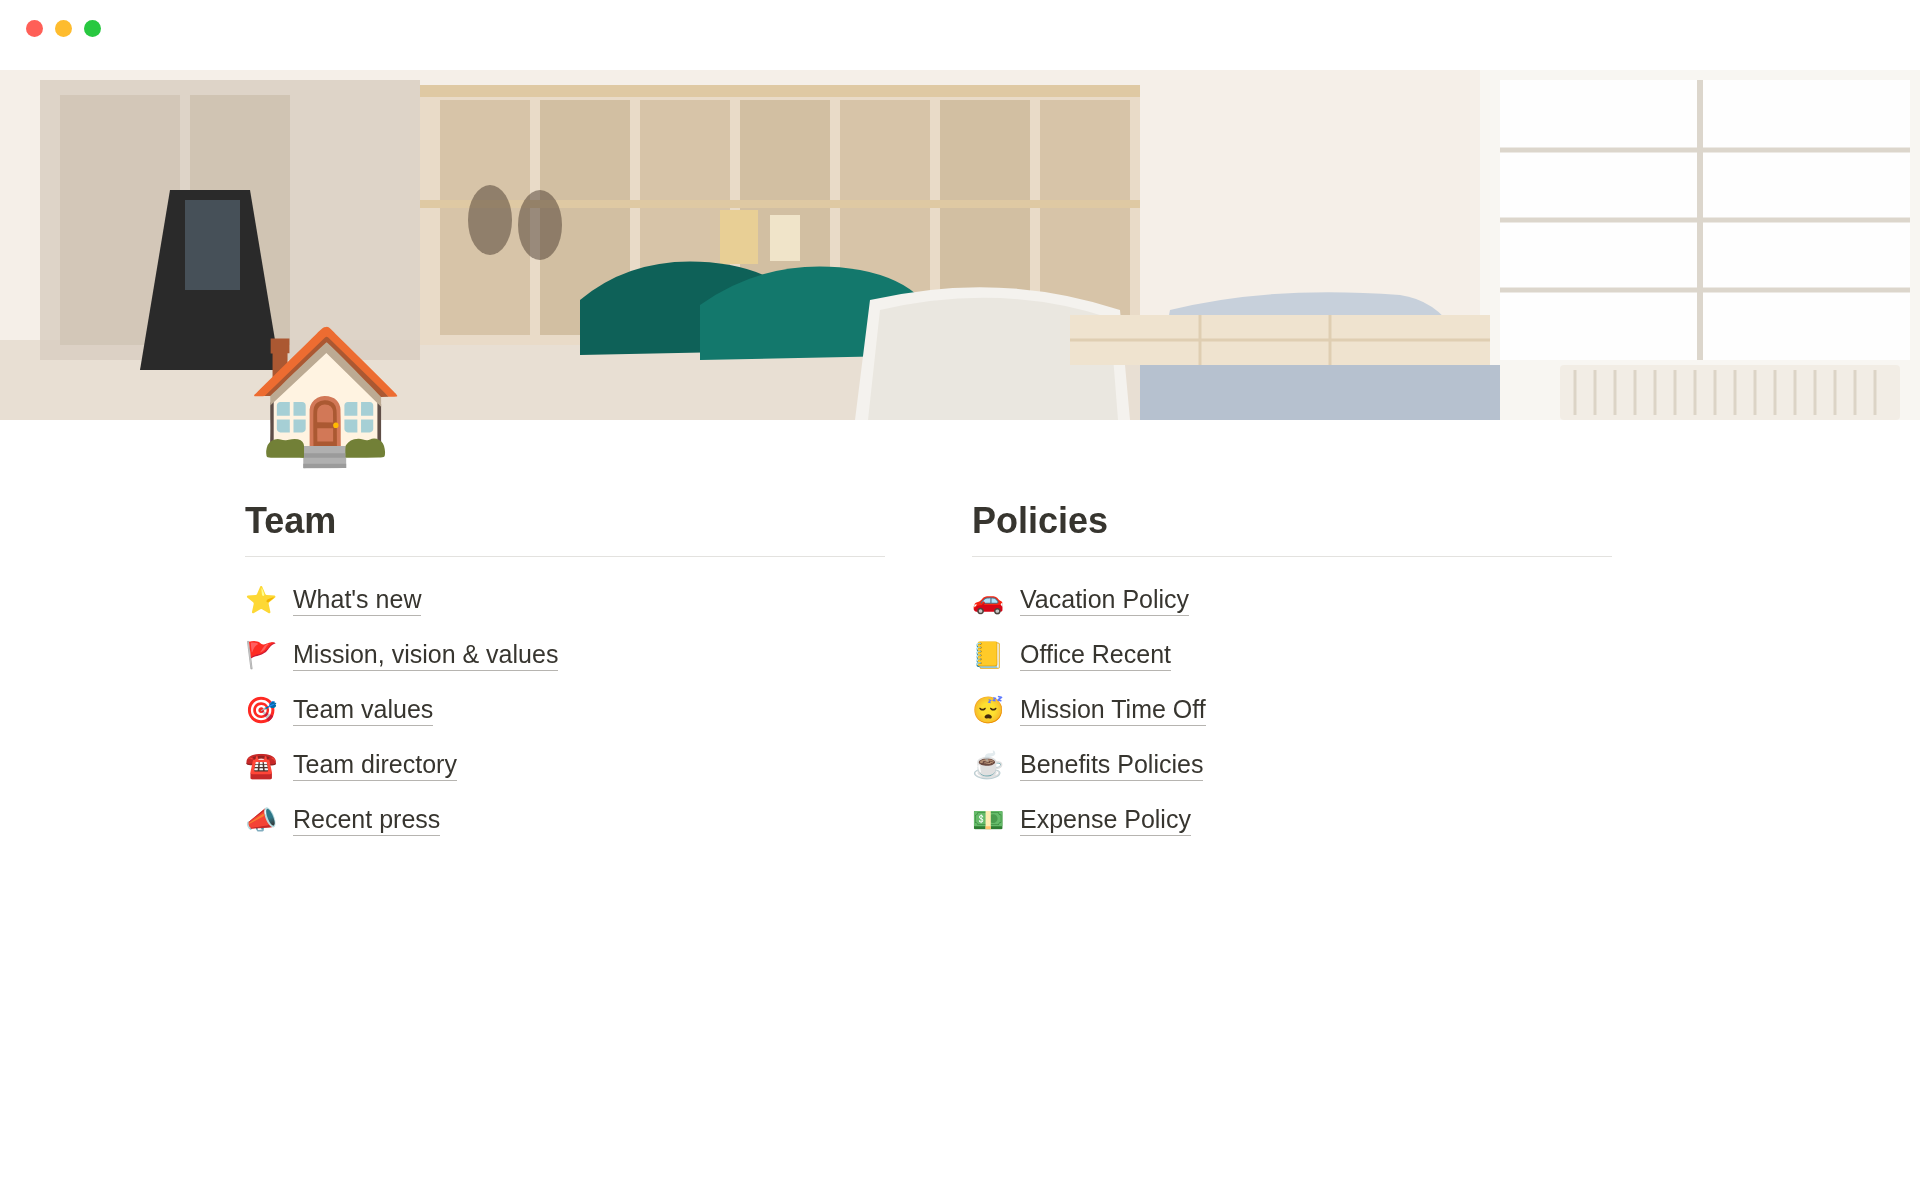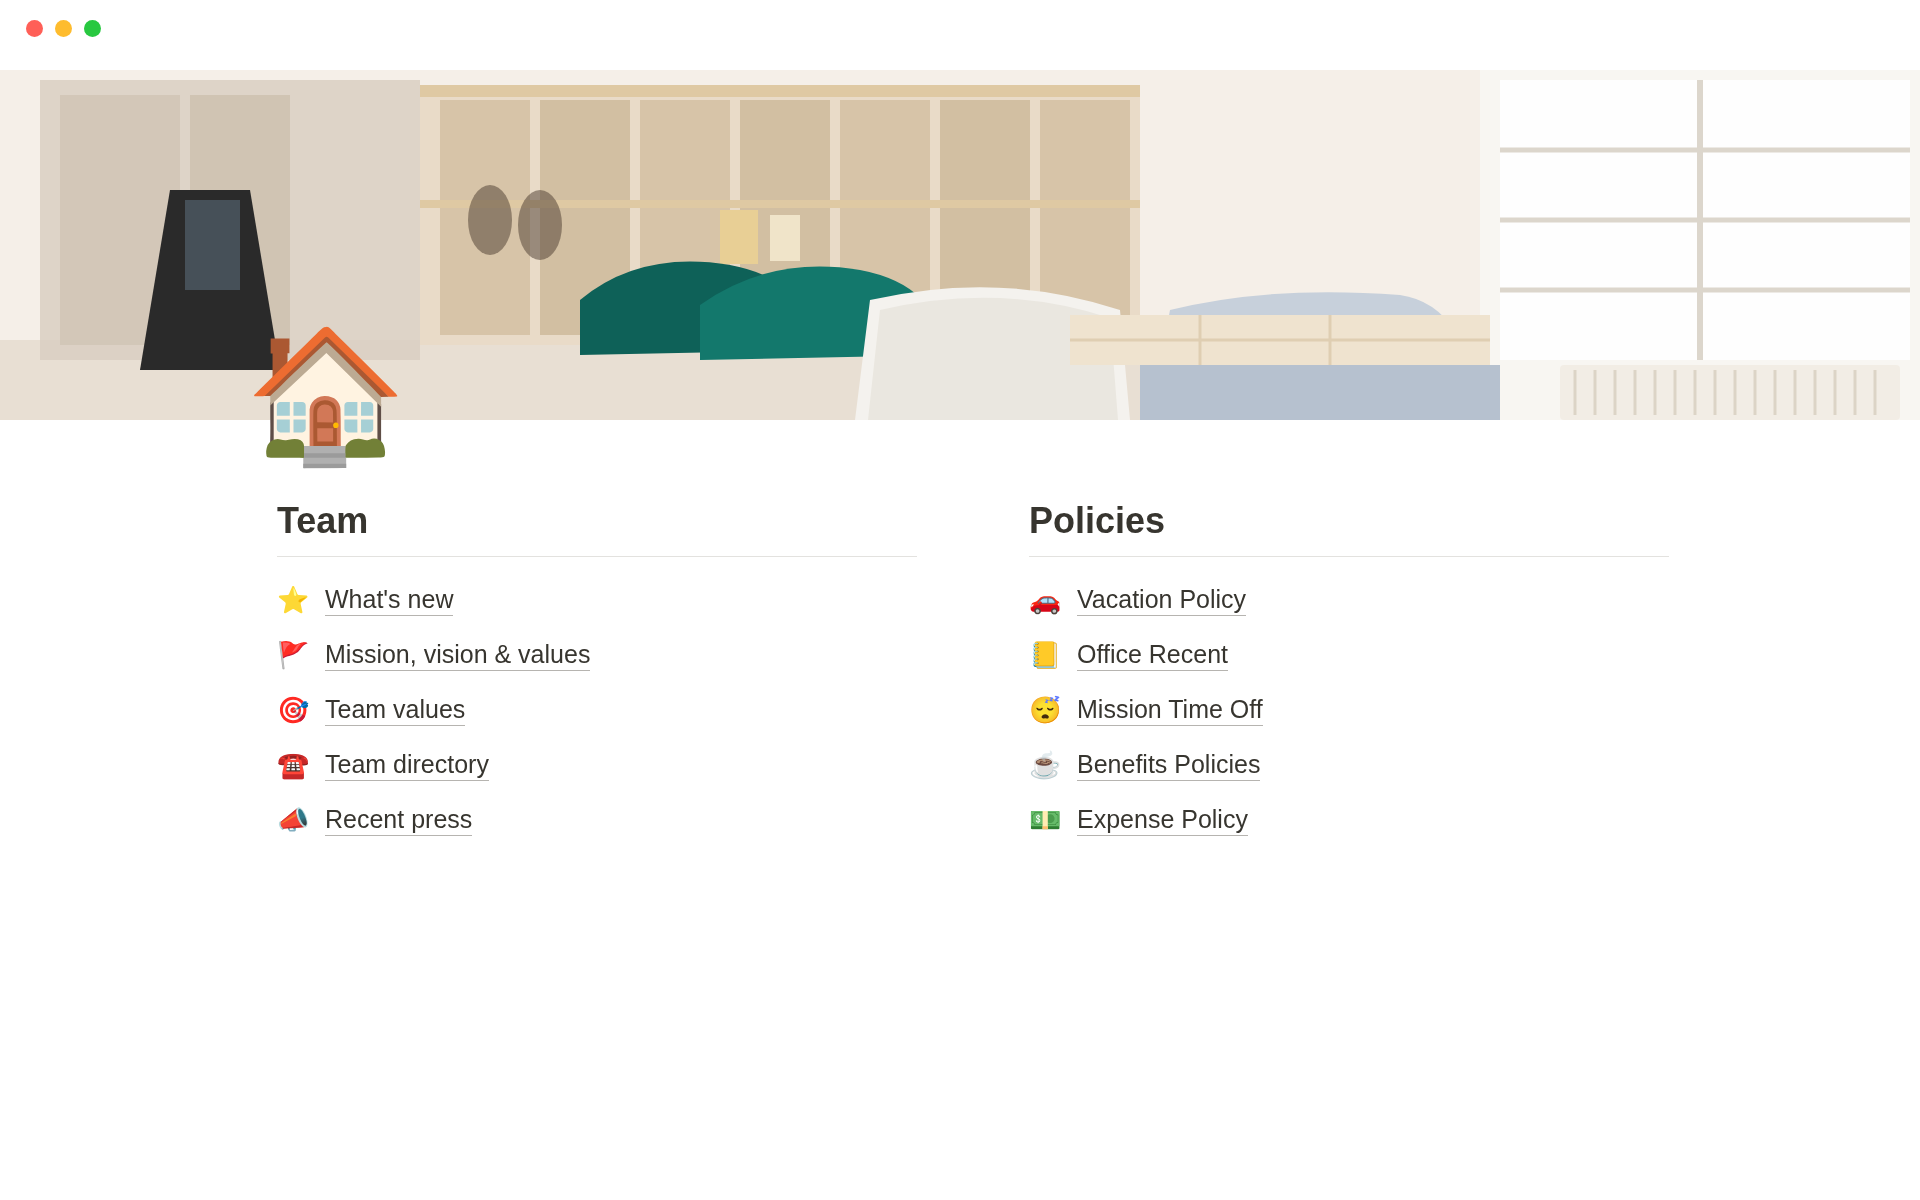--- a/index.html
+++ b/index.html
@@ -60,22 +60,21 @@
     .page-title {
       font-size: 58px;
       font-weight: 700;
       color: #37352f;
       margin-bottom: 95px;
       margin-top: 30px;
       letter-spacing: -0.5px;
     }
     .columns {
       display: flex;
-      gap: 112px;
-      margin-left: 32px;
+      gap: 87px;
     }
     .column {
       flex: 1;
       max-width: 640px;
     }
     .section-heading {
       font-size: 36px;
       font-weight: 600;
       color: #37352f;
       padding-bottom: 14px;

